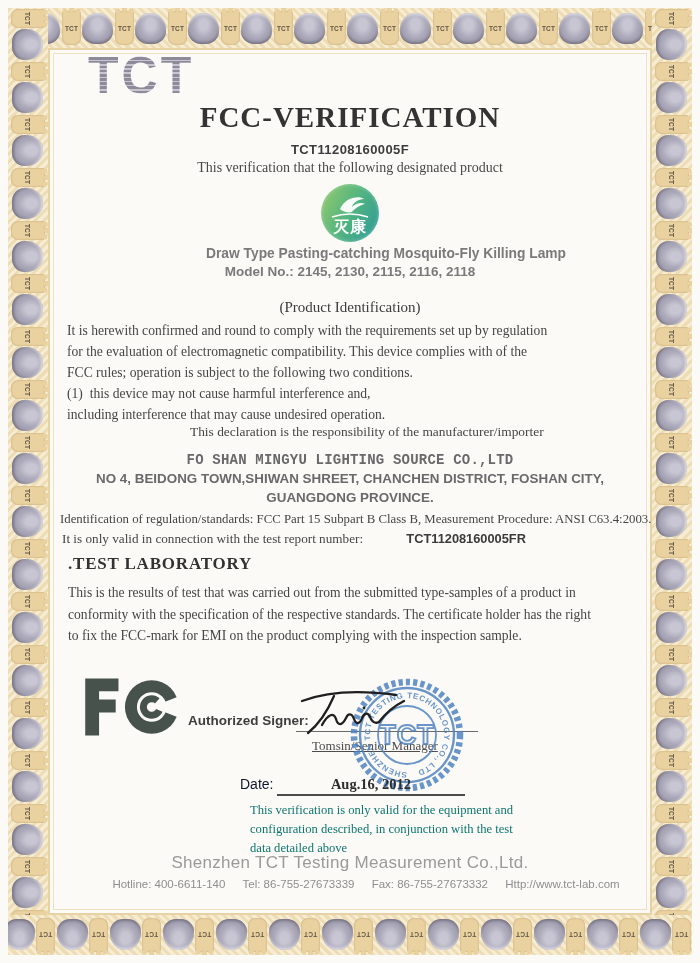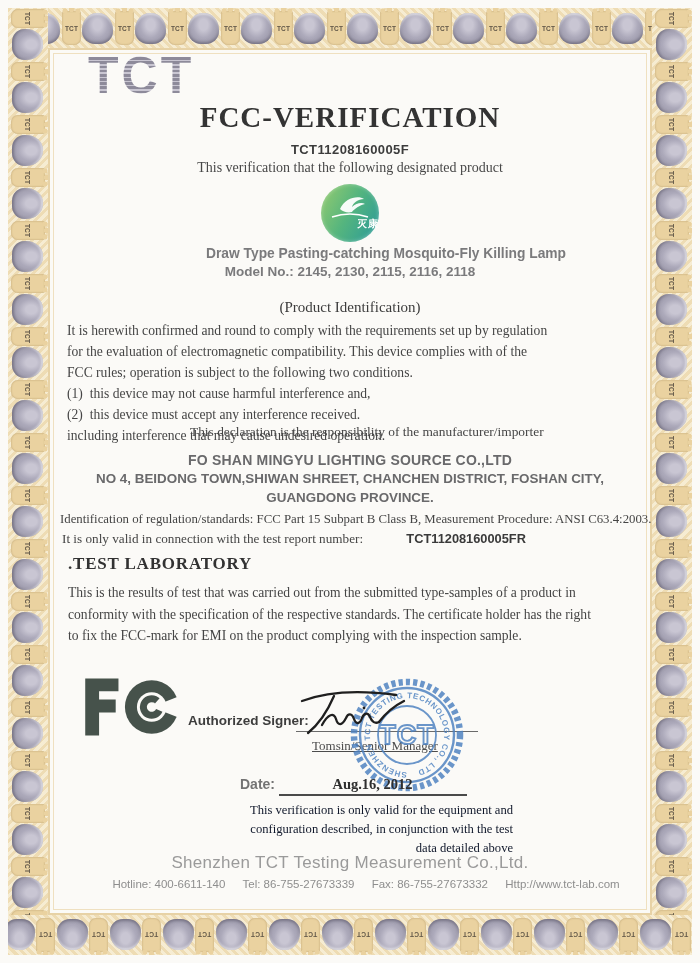--- a/index.html
+++ b/index.html
@@ -39,31 +39,31 @@
         background:repeating-linear-gradient(180deg,#8d8a9a 0 2.5px,#c9c6d2 2.5px 4px);
         -webkit-background-clip:text;background-clip:text;color:transparent;transform:scaleY(1.04);}
   .title{top:101px;font-weight:700;font-size:29px;letter-spacing:1px;color:#333;}
   .cert-no{top:142px;font-weight:700;font-size:13px;color:#3c3c3c;letter-spacing:.4px;}
   .subtitle{top:160px;font-size:14px;color:#474747;}
 
   .product-logo{left:321px;top:184px;width:58px;height:58px;border-radius:50%;
         background:linear-gradient(118deg,var(--green-1) 8%,#55b57e 48%,var(--green-2) 92%);
         box-shadow:inset 0 0 4px rgba(255,255,255,.35);}
   .product-logo svg{position:absolute;left:0;top:0;}
-  .logo-cn{position:absolute;left:0;top:33px;width:58px;text-align:right;color:#fff;
-        font-size:10px;font-weight:700;letter-spacing:1px;font-family:"Liberation Sans",sans-serif;}
+  .logo-cn{position:absolute;left:0;top:33px;width:58px;text-align:center;color:#fff;
+        font-size:16px;font-weight:700;letter-spacing:1px;font-family:"Liberation Sans",sans-serif;}
   .product-name{top:246px;font-weight:700;font-size:13.8px;color:#7a7a7c;padding-left:36px;}
   .product-model{top:264px;font-weight:700;font-size:13.5px;color:#7a7a7c;}
   .section-label{top:299px;font-size:15px;color:#3c3c3c;}
 
   .decl{left:67px;top:320px;width:566px;}
   .decl div{font-size:13.6px;line-height:21px;white-space:pre;color:#454545;}
   .responsibility{left:190px;top:424px;font-size:13.4px;color:#454545;}
 
-  .mfr-name{top:452px;font-weight:700;font-size:14px;color:#69696b;letter-spacing:.2px;}
+  .mfr-name{top:452px;font-weight:700;font-size:14px;color:#69696b;letter-spacing:.2px;font-family:Liberation Mono, monospace;}
   .mfr-addr1{top:471px;font-weight:700;font-size:13.4px;color:#69696b;}
   .mfr-addr2{top:490px;font-weight:700;font-size:13.4px;color:#69696b;}
 
   .reg1{left:60px;top:512px;font-size:12.8px;white-space:nowrap;color:#454545;}
   .reg2{left:62px;top:531px;font-size:13.2px;white-space:nowrap;color:#454545;}
   .reg2 b{font-family:"Liberation Sans",sans-serif;font-size:12.8px;color:#3a3a3a;margin-left:40px;}
 
   .lab-head{left:68px;top:554px;font-weight:700;font-size:17px;letter-spacing:.8px;color:#323232;}
   .lab{left:68px;top:582px;}
   .lab div{font-size:13.6px;line-height:21.5px;white-space:pre;color:#454545;}
@@ -79,25 +79,25 @@
   .signer-title{left:312px;top:738px;font-size:13px;color:#4c4c4c;z-index:2;text-decoration:underline;}
 
   .stamp{left:348px;top:676px;z-index:5;opacity:.82;}
   .stamp circle{fill:none;stroke:var(--stamp-blue);}
   .stamp text{fill:var(--stamp-blue);}
   .stamp-center{font:800 27px "Liberation Sans",sans-serif;fill:none !important;
         stroke:var(--stamp-blue);stroke-width:1.9;letter-spacing:1px;}
   .stamp-ring{font:700 8px "Liberation Sans",sans-serif;letter-spacing:.7px;}
 
   .date-row{left:240px;top:776px;font-size:14px;z-index:7;}
-  .date-label{font-family:"Liberation Sans",sans-serif;font-weight:700;color:#737373;margin-top:48px;}
+  .date-label{font-family:"Liberation Sans",sans-serif;font-weight:400;color:#0f172a;margin-top:48px;}
   .date-line{display:inline-block;width:188px;border-bottom:2px solid #4a4a4a;text-align:center;
         font-weight:700;font-size:14.5px;color:#2e2e2e;padding-bottom:1px;}
   .notes{left:250px;top:801px;}
-  .notes div{font-size:12.6px;line-height:19px;white-space:pre;color:#0f172a;text-align:right;}
+  .notes div{font-size:12.6px;line-height:19px;white-space:pre;color:#0f766e;}
 
   .footer-co{top:853px;font-family:"Liberation Sans",sans-serif;font-size:17px;color:#9a9a9a;letter-spacing:.3px;}
   .footer-contacts{top:878px;font-family:"Liberation Sans",sans-serif;font-size:11.5px;color:#8e8e8e;padding-left:16px;}
   .footer-contacts span{margin:0 7px;}
 </style>
 </head>
 <body>
 
 <div class="page">
 
@@ -496,21 +496,20 @@
 
   <div class="abs ctr product-name sans">Draw Type Pasting-catching Mosquito-Fly Killing Lamp</div>
   <div class="abs ctr product-model sans">Model No.: 2145, 2130, 2115, 2116, 2118</div>
   <div class="abs ctr section-label">(Product Identification)</div>
 
   <div class="abs decl">
     <div>It is herewith confirmed and round to comply with the requirements set up by regulation</div>
     <div>for the evaluation of electromagnetic compatibility. This device complies with of the</div>
     <div>FCC rules; operation is subject to the following two conditions.</div>
     <div>(1)  this device may not cause harmful interference and,</div>
-    <div>(2)  this device must accept any interference received.</div>
     <div>including interference that may cause undesired operation.</div>
   </div>
   <div class="abs responsibility">This declaration is the responsibility of the manufacturer/importer</div>
 
   <div class="abs ctr mfr-name sans">FO SHAN MINGYU LIGHTING SOURCE CO.,LTD</div>
   <div class="abs ctr mfr-addr1 sans">NO 4, BEIDONG TOWN,SHIWAN SHREET, CHANCHEN DISTRICT, FOSHAN CITY,</div>
   <div class="abs ctr mfr-addr2 sans">GUANGDONG PROVINCE.</div>
 
   <div class="abs reg1">Identification of regulation/standards: FCC Part 15 Subpart B Class B, Measurement Procedure: ANSI C63.4:2003.</div>
   <div class="abs reg2">

